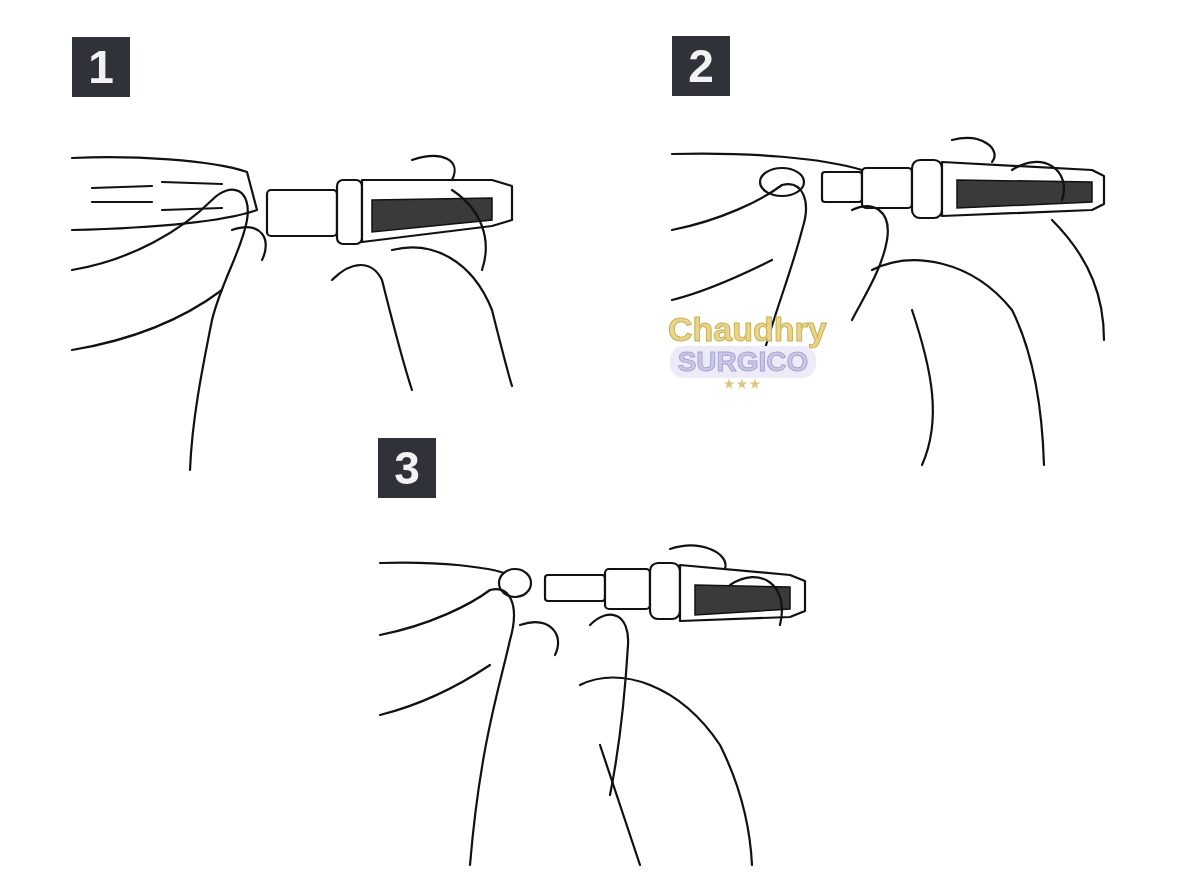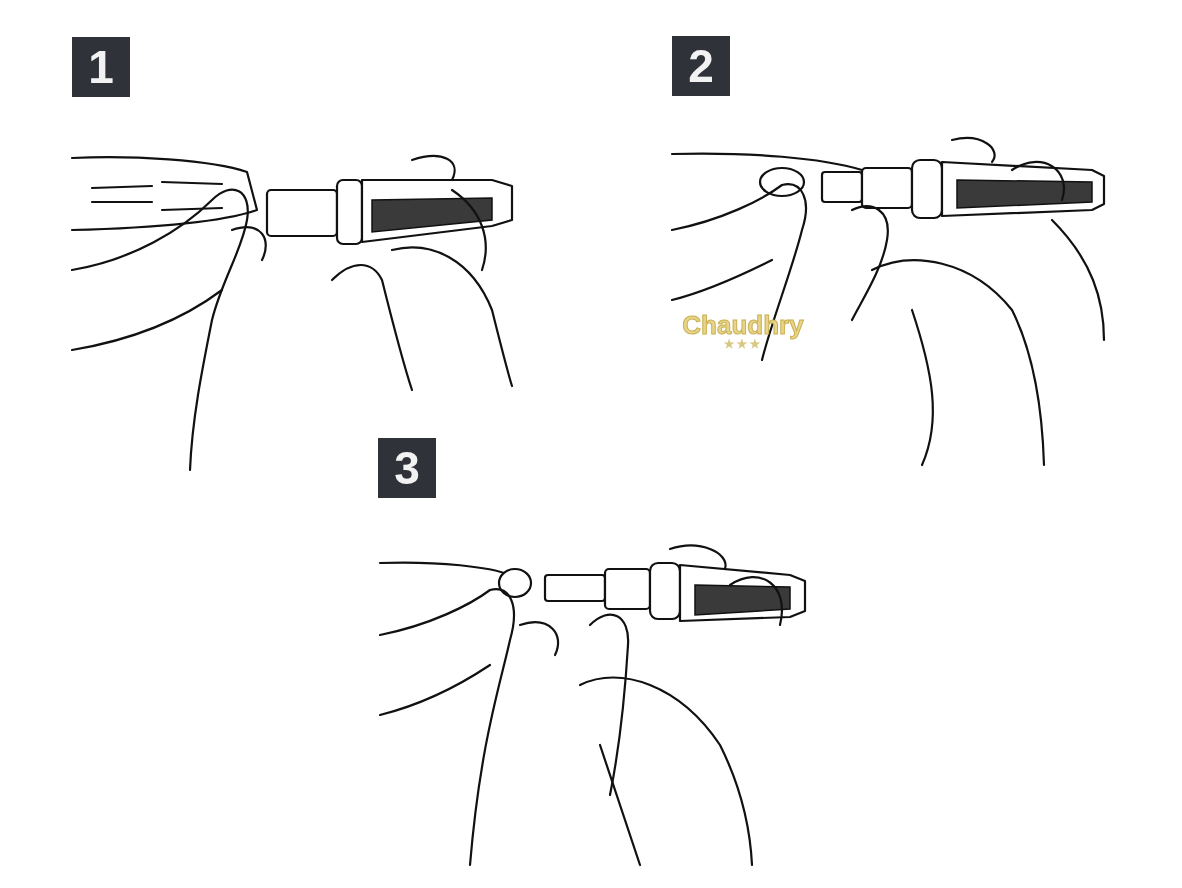--- a/index.html
+++ b/index.html
@@ -4,21 +4,21 @@
 <style>
   html, body { margin:0; padding:0; background:#ffffff; }
   body { width:1182px; height:888px; position:relative; overflow:hidden; font-family:"Liberation Sans", sans-serif; }
   .badge { position:absolute; width:58px; height:60px; background:#2f3238; color:#f2f2f2; font-size:46px; font-weight:bold; display:flex; align-items:center; justify-content:center; line-height:1; }
   .panel { position:absolute; }
   .panel svg { width:100%; height:100%; overflow:visible; }
   .ln { fill:none; stroke:#111; stroke-width:2.2; stroke-linecap:round; stroke-linejoin:round; }
   .fillw { fill:#fff; stroke:#111; stroke-width:2.2; stroke-linejoin:round; }
   .dark { fill:#3a3a3a; stroke:#111; stroke-width:1.5; }
   .watermark { position:absolute; left:668px; top:312px; width:150px; text-align:center; font-weight:bold; line-height:1; pointer-events:none; }
-  .wm1 { font-size:26px; color:#e8d48a; -webkit-text-stroke:1px #c9b050; }
+  .wm1 { font-size:34px; color:#e8d48a; -webkit-text-stroke:1px #c9b050; }
   .wm2 { font-size:28px; color:#c9c8e6; -webkit-text-stroke:1px #a6a5d2; background:#ecebf7; border-radius:14px; display:inline-block; padding:2px 8px; }
   .wm3 { font-size:12px; color:#d9c780; letter-spacing:2px; }
 </style>
 </head>
 <body>
 
 <div class="badge" style="left:72px; top:37px;">
   <span>1</span>
 </div>
 <div class="panel" style="left:72px; top:150px; width:440px; height:320px;">
@@ -63,20 +63,21 @@
 
     <path class="ln" d="M180 70 C200 60 220 70 215 100 C210 130 190 160 180 180"></path>
     <path class="ln" d="M340 30 C370 10 400 30 390 60"></path>
     <path class="ln" d="M200 130 C240 110 300 120 340 170 C360 210 370 260 372 325"></path>
     <path class="ln" d="M240 170 C260 230 270 280 250 325"></path>
     <path class="ln" d="M380 80 C420 120 432 160 432 200"></path>
   </svg>
 </div>
 <div class="watermark">
   <div class="wm1">Chaudhry</div>
+  <div class="wm2">SURGICO</div>
   <div class="wm3">★★★</div>
 </div>
 
 <div class="badge" style="left:378px; top:438px;">
   <span>3</span>
 </div>
 <div class="panel" style="left:380px; top:545px; width:425px; height:320px;">
   <svg viewBox="0 0 425 320">
     <path class="ln" d="M0 18 C60 16 110 22 130 30"></path>
     <ellipse class="fillw" cx="135" cy="38" rx="16" ry="14"></ellipse>

